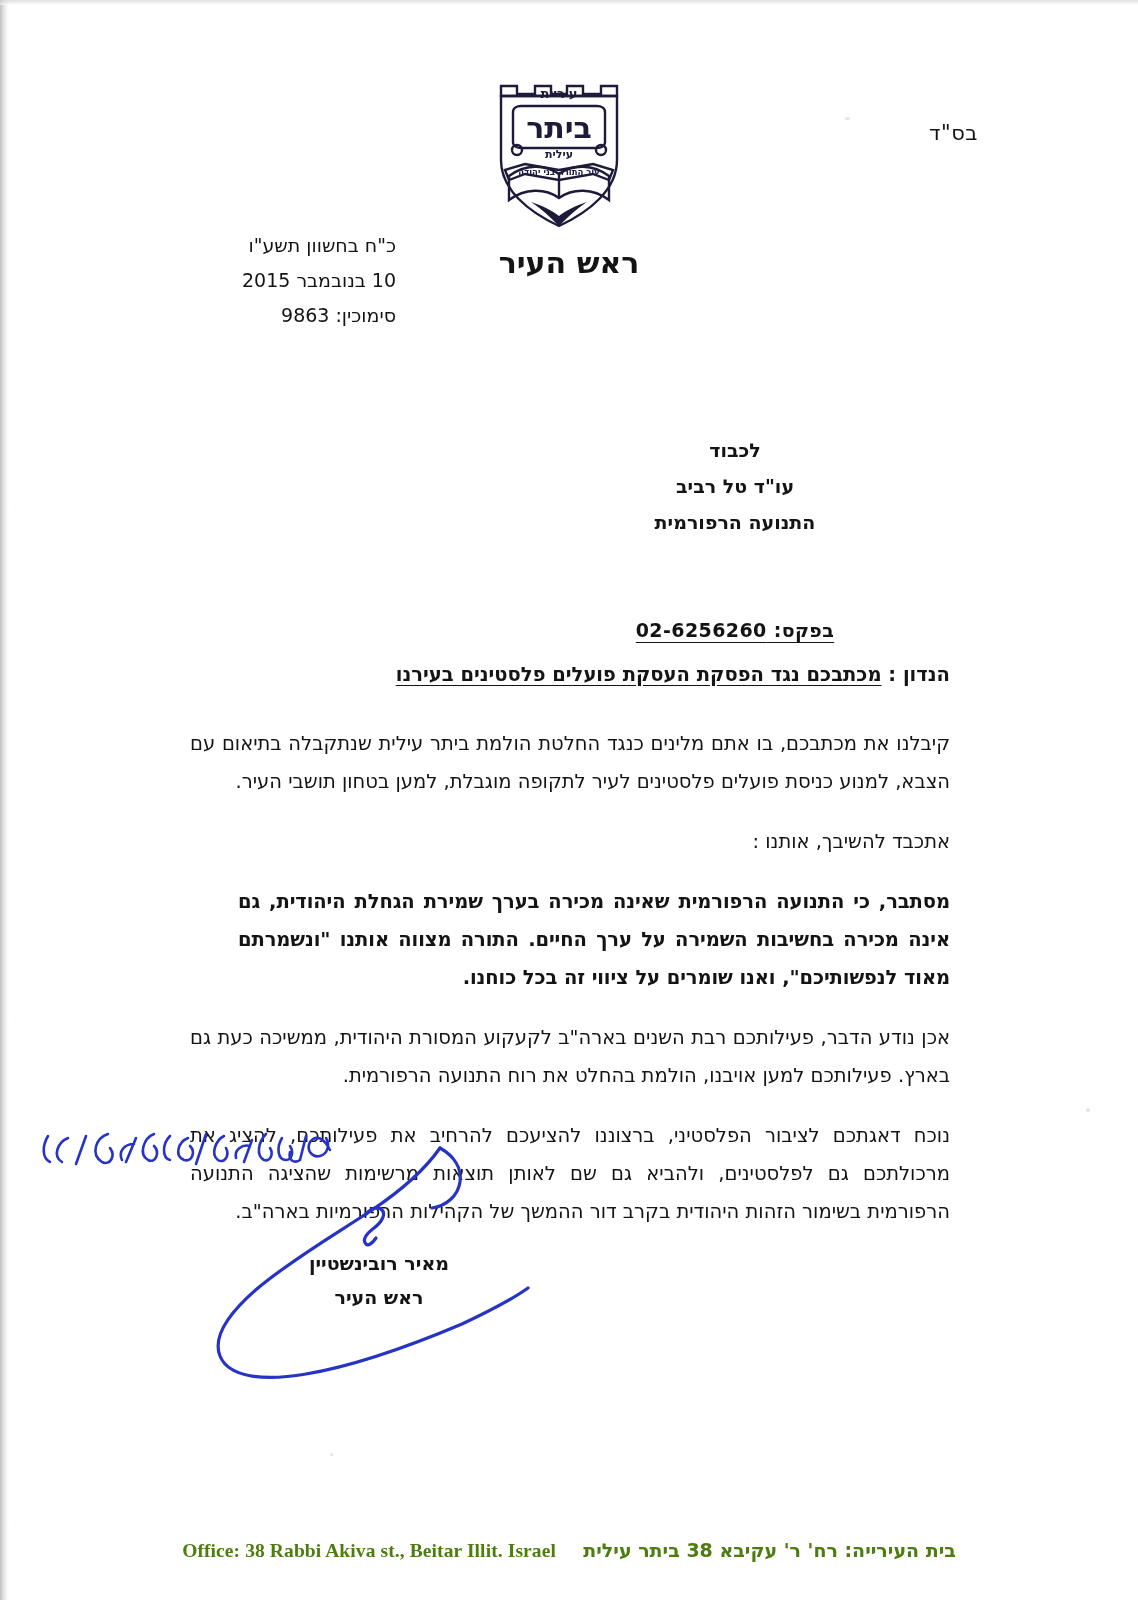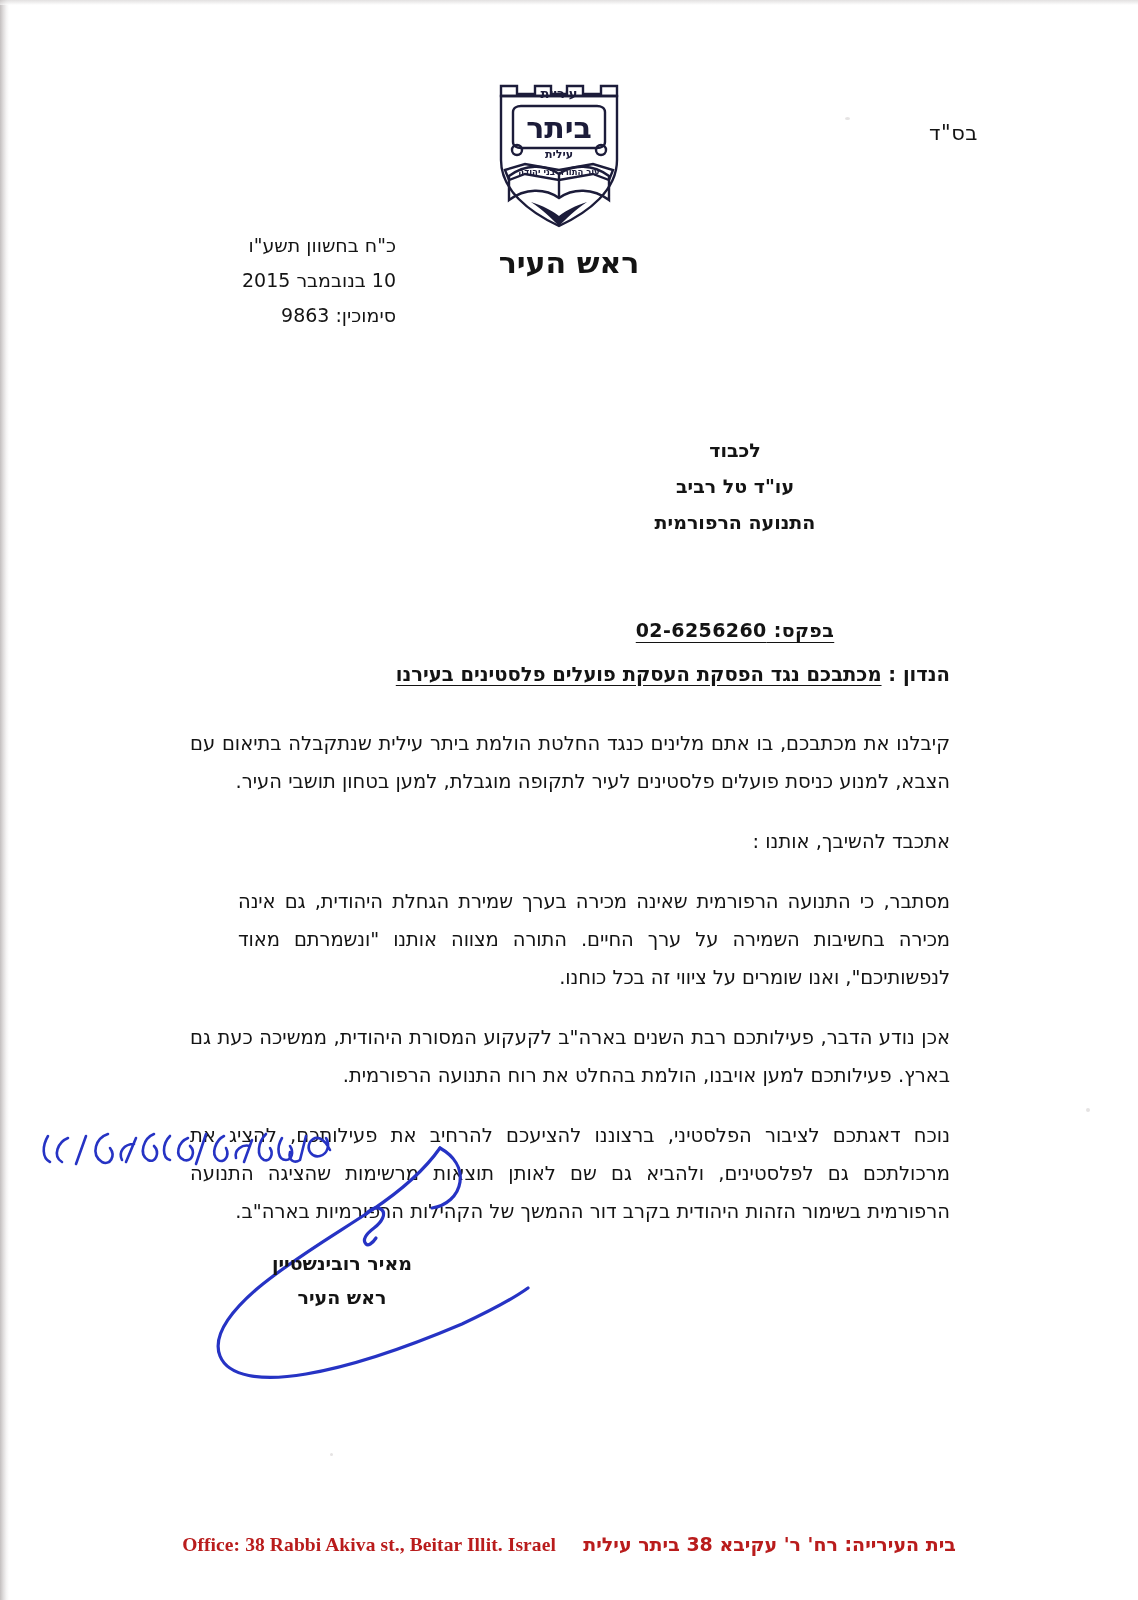--- a/index.html
+++ b/index.html
@@ -129,28 +129,28 @@
     position: absolute;
     top: 725px;
     right: 188px;
     width: 760px;
     direction: rtl;
     text-align: justify;
     font-size: 19.5px;
     line-height: 38px;
   }
   .body p { margin: 0 0 22px 0; }
-  .body p.bold { font-weight: 400; letter-spacing: -0.1px; margin-left: 48px; }
+  .body p.bold { font-weight: 700; letter-spacing: -0.1px; margin-left: 48px; }
   .body p.rtl-right { text-align: right; }
 
   
   .signature-block {
     position: absolute;
     top: 1246px;
-    right: 676px;
+    right: 639px;
     width: 240px;
     text-align: center;
     direction: rtl;
     font-size: 19px;
     line-height: 34px;
     font-weight: 700;
   }
   .ink {
     position: absolute;
     pointer-events: none;
@@ -159,25 +159,25 @@
     position: absolute;
     top: 1120px;
     left: 38px;
     width: 300px;
     height: 70px;
   }
 
   
   .footer {
     position: absolute;
-    bottom: 44px;
+    bottom: 38px;
     left: 0;
     width: 1138px;
     text-align: center;
-    color: #b91c1c;
+    color: #4d7c0f;
     font-size: 19px;
     font-weight: 700;
     direction: rtl;
     white-space: nowrap;
   }
   .footer .he { font-family: "DejaVu Sans", "Liberation Sans", sans-serif; }
   .footer .en {
     font-family: "Liberation Serif", "DejaVu Serif", serif;
     font-weight: 700;
     font-size: 19.5px;

